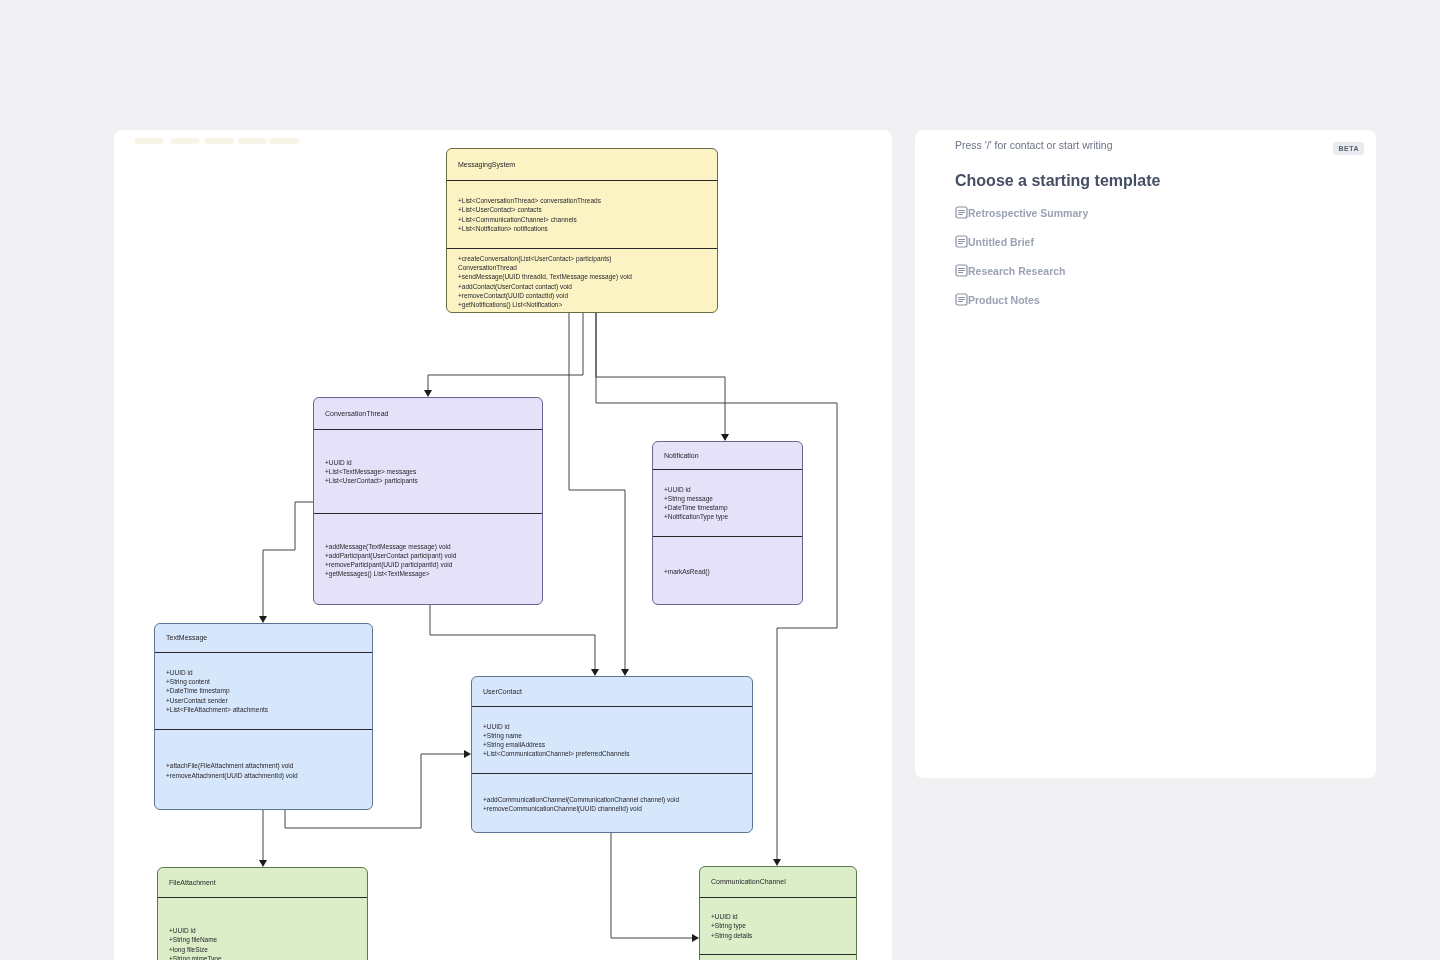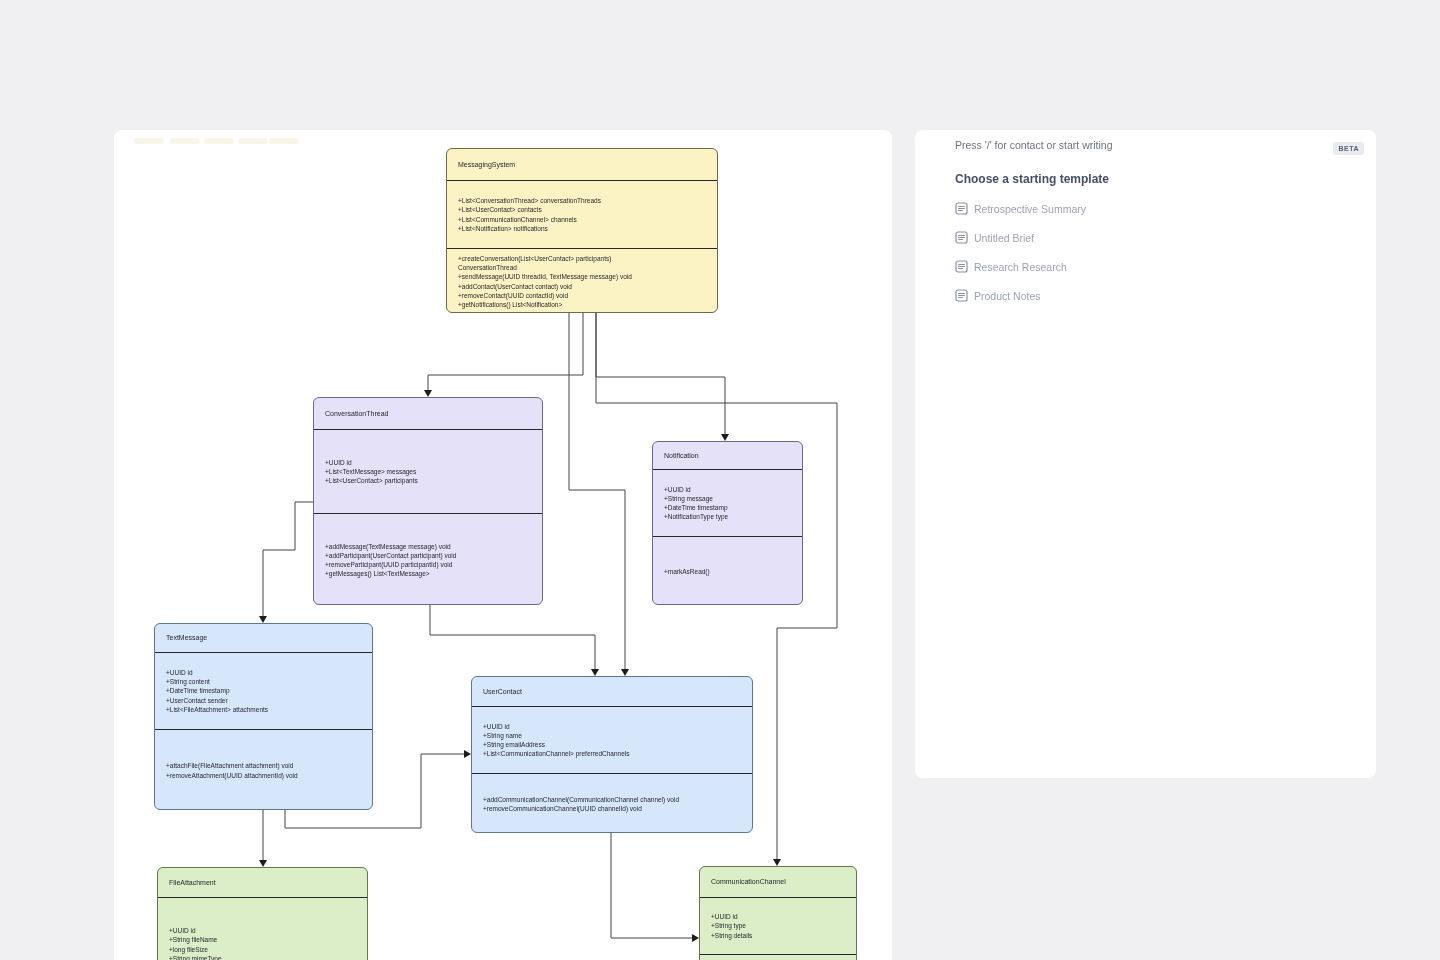--- a/index.html
+++ b/index.html
@@ -47,25 +47,25 @@
   .beta {
     position:absolute; top:12px; right:12px;
     background:#e9ebf1; color:#565e72; font-size:7px; font-weight:bold;
     letter-spacing:.5px; padding:3px 5px; border-radius:3px;
   }
   .doc-title {
     margin-top:34px; font-size:26px; font-weight:bold; color:#4b5369; line-height:1.15;
     cursor:text;
   }
   .doc-hint { margin-top:9px; font-size:10.5px; color:#6b7386; cursor:text; }
-  .tpl-heading { margin-top:21px; font-size:12px; font-weight:bold; color:#454e63; }
+  .tpl-heading { margin-top:21px; font-size:16px; font-weight:bold; color:#454e63; }
   #tpl-list { margin-top:16px; }
   .tpl-item {
-    display:flex; align-items:center; gap:6px; margin-bottom:16px;
-    height:13px; cursor:pointer;
+    display:flex; align-items:center; gap:0; margin-bottom:16px;
+    height:13px; cursor:pointer;font-weight:bold;
   }
   .tpl-item .icon { width:13px; height:13px; display:inline-flex; }
   .tpl-item .lbl { font-size:10.5px; color:#9ba2b2; }
 </style>
 </head>
 <body>
 
 <main class="canvas">
   <span class="ghost-dash" style="left:20px;width:30px;"></span>
   <span class="ghost-dash" style="left:56px;width:30px;"></span>

